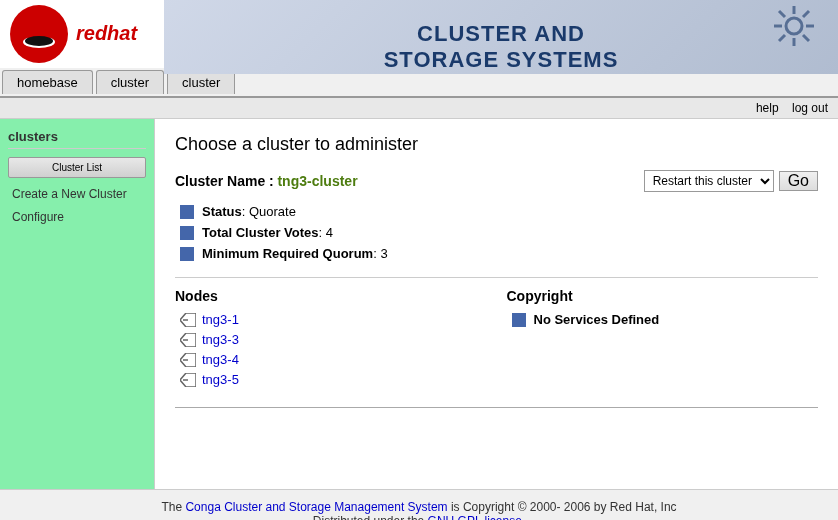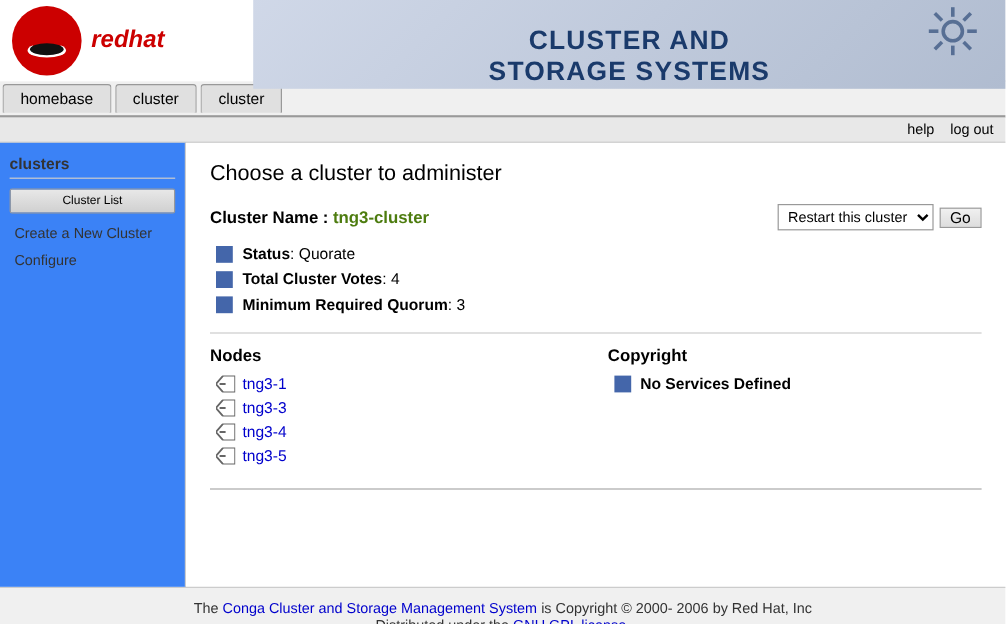--- a/index.html
+++ b/index.html
@@ -8,21 +8,21 @@
     
     #header {
       background: #fff;
       border-bottom: 1px solid #ccc;
       display: flex;
       align-items: center;
       height: 68px;
       padding: 0;
     }
     #redhat-logo {
-      width: 211px;
+      width: 164px;
       height: 68px;
       background: #fff;
       display: flex;
       align-items: center;
       padding-left: 10px;
     }
     .rh-logo-circle {
       width: 58px;
       height: 58px;
       background: #cc0000;
@@ -95,21 +95,21 @@
 
     
     #main-layout {
       display: flex;
       min-height: 370px;
     }
 
     
     #sidebar {
       width: 155px;
-      background: #3b82f6;
+      background: #86efac;
       border-right: 1px solid #ccc;
       padding: 10px 8px;
       flex-shrink: 0;
     }
     #sidebar-title {
       font-size: 13px;
       font-weight: bold;
       color: #333;
       margin-bottom: 8px;
       padding-bottom: 4px;
@@ -173,21 +173,21 @@
     }
     #restart-select {
       border: 1px solid #999;
       padding: 2px 4px;
       font-size: 12px;
       background: #fff;
     }
     #go-btn {
       border: 1px solid #999;
       padding: 0 8px;
-      font-size: 13px;
+      font-size: 16px;
       background: linear-gradient(to bottom, #f0f0f0, #ddd);
       cursor: pointer;
     }
 
     
     #status-section {
       margin-bottom: 10px;
       padding-bottom: 10px;
       border-bottom: 1px solid #ccc;
     }

